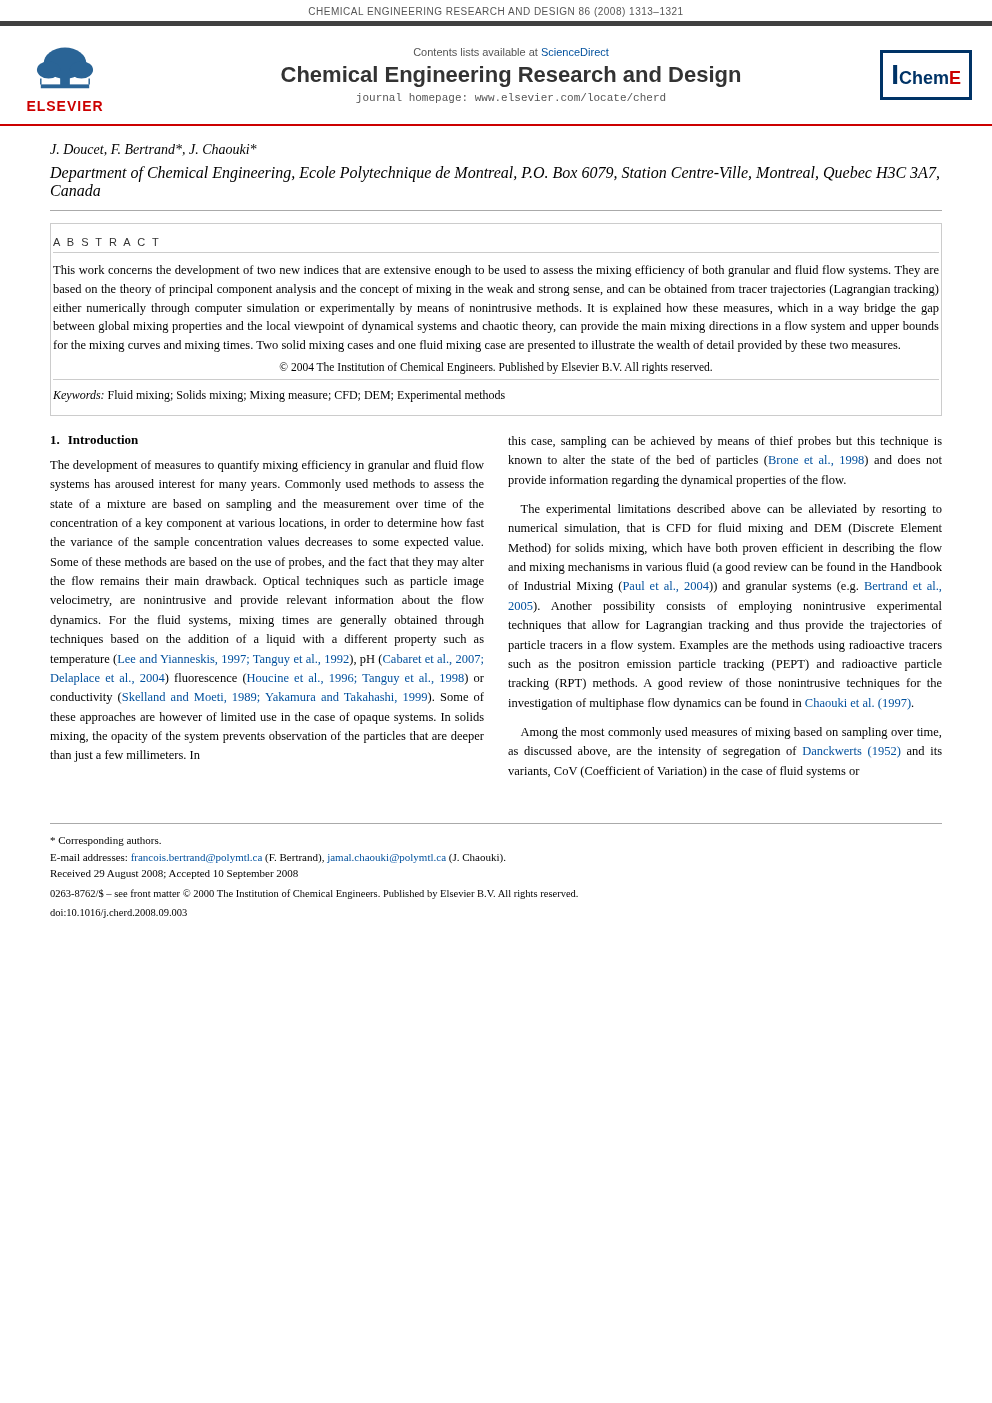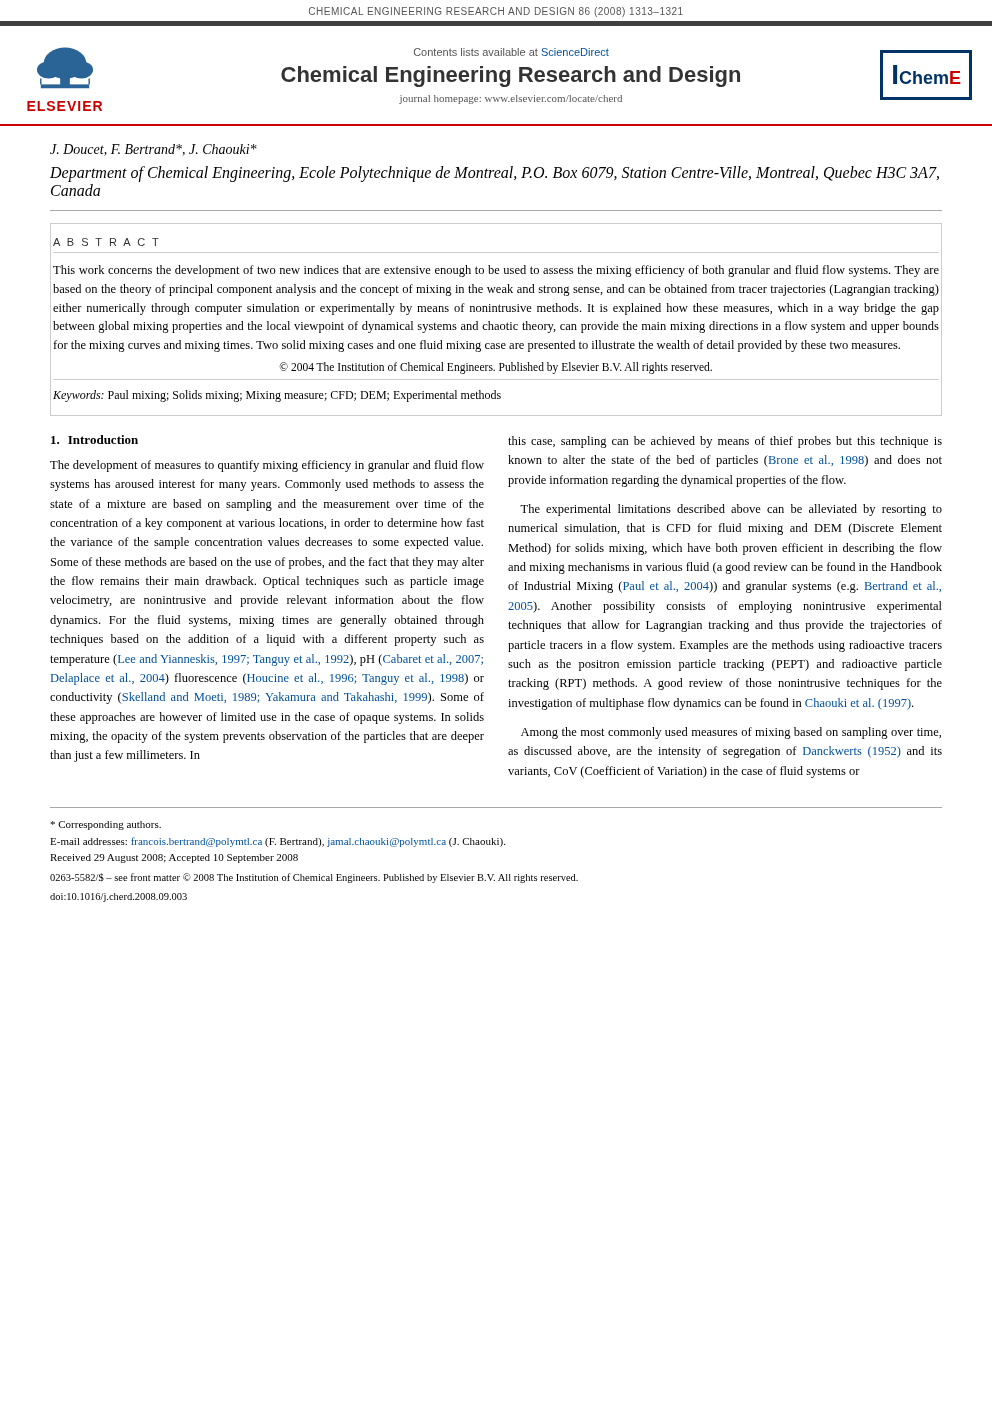--- a/index.html
+++ b/index.html
@@ -76,21 +76,21 @@
     .journal-title {
       font-family: Arial, sans-serif;
       font-size: 22px;
       font-weight: bold;
       color: #333;
       margin-bottom: 4px;
     }
 
     .journal-homepage {
       font-size: 11px;
-      font-family: Liberation Serif, serif;
+      font-family: Liberation Mono, monospace;
       color: #555;
     }
 
     .ichemE-logo {
       width: 80px;
       flex-shrink: 0;
       display: flex;
       align-items: center;
       justify-content: flex-end;
     }
@@ -220,21 +220,21 @@
       text-indent: 1em;
     }
 
     a.ref {
       color: #00509d;
       text-decoration: none;
     }
 
     .footnote-area {
       border-top: 1px solid #aaa;
-      margin-top: 16px;
+      margin-top: 32px;
       padding-top: 8px;
       font-size: 11px;
       line-height: 1.5;
     }
 
     .footnote-area a {
       color: #00509d;
       text-decoration: none;
     }
 
@@ -297,21 +297,21 @@
 
   <div class="affiliation">Department of Chemical Engineering, Ecole Polytechnique de Montreal, P.O. Box 6079, Station Centre-Ville, Montreal, Quebec H3C 3A7, Canada</div>
 
   <div class="abstract-section">
     <div class="abstract-title">A B S T R A C T</div>
     <div class="abstract-text">This work concerns the development of two new indices that are extensive enough to be used to assess the mixing efficiency of both granular and fluid flow systems. They are based on the theory of principal component analysis and the concept of mixing in the weak and strong sense, and can be obtained from tracer trajectories (Lagrangian tracking) either numerically through computer simulation or experimentally by means of nonintrusive methods. It is explained how these measures, which in a way bridge the gap between global mixing properties and the local viewpoint of dynamical systems and chaotic theory, can provide the main mixing directions in a flow system and upper bounds for the mixing curves and mixing times. Two solid mixing cases and one fluid mixing case are presented to illustrate the wealth of detail provided by these two measures.</div>
     <div class="copyright-line">© 2004 The Institution of Chemical Engineers. Published by Elsevier B.V. All rights reserved.</div>
     <hr class="thin">
     <div class="keywords-line">
       <span class="kw-label">Keywords:</span>
-      <span>Paul mixing; Solids mixing; Mixing measure; CFD; DEM; Experimental methods</span>
+      <span>Fluid mixing; Solids mixing; Mixing measure; CFD; DEM; Experimental methods</span>
     </div>
   </div>
 
   <div class="two-col">
 
     <div>
       <div class="section-heading">
         <span class="section-number">1.</span><span>Introduction</span>
       </div>
       <div class="body-text">
@@ -332,17 +332,17 @@
   <div class="footnote-area">
     <div>* Corresponding authors.</div>
     <div>
       <span>E-mail addresses:</span>
       <a class="ref" href="#">francois.bertrand@polymtl.ca</a>
       <span>(F. Bertrand),</span>
       <a class="ref" href="#">jamal.chaouki@polymtl.ca</a>
       <span>(J. Chaouki).</span>
     </div>
     <div>Received 29 August 2008; Accepted 10 September 2008</div>
-    <div class="footer-doi">0263-5582/$ – see front matter © 2008 The Institution of Chemical Engineers. Published by Elsevier B.V. All rights reserved.</div>
+    <div class="footer-doi">0263-8762/$ – see front matter © 2000 The Institution of Chemical Engineers. Published by Elsevier B.V. All rights reserved.</div>
     <div class="footer-doi">doi:10.1016/j.cherd.2008.09.003</div>
   </div>
 
 </div>
 
 </body></html>

